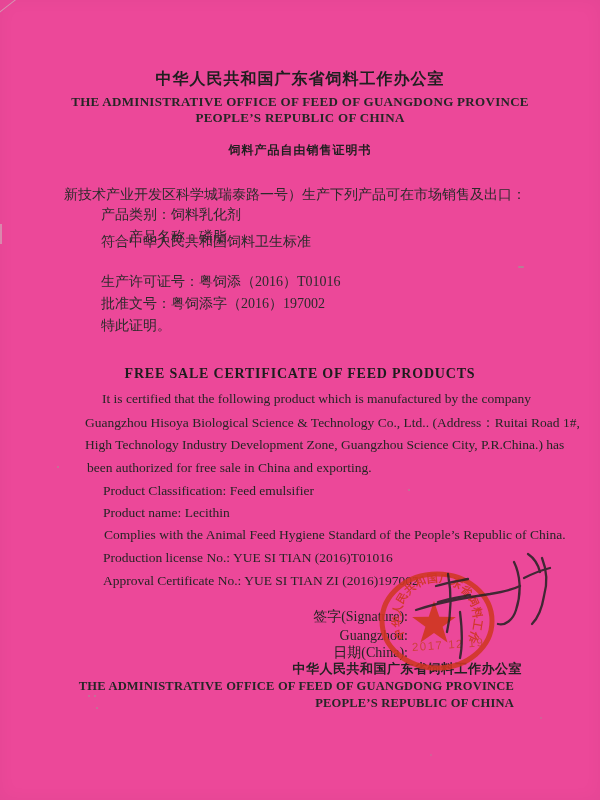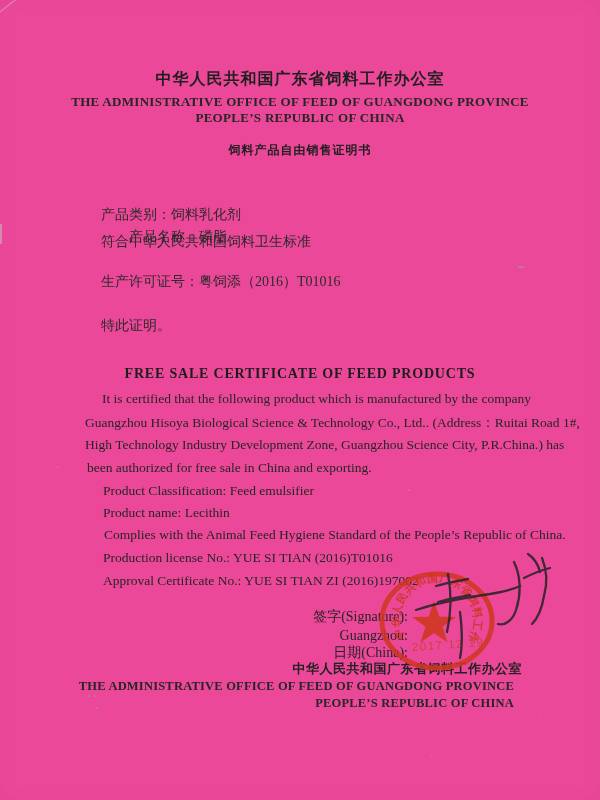--- a/index.html
+++ b/index.html
@@ -59,24 +59,26 @@
 </head>
 <body>
 
 <div id="page">
 
   <div class="line center cn hdr-cn">中华人民共和国广东省饲料工作办公室</div>
   <div class="line center en hdr-en1">THE ADMINISTRATIVE OFFICE OF FEED OF GUANGDONG PROVINCE</div>
   <div class="line center en hdr-en2">PEOPLE’S REPUBLIC OF CHINA</div>
   <div class="line center cn title-cn">饲料产品自由销售证明书</div>
 
+  <div class="line cn cn-body para2">新技术产业开发区科学城瑞泰路一号）生产下列产品可在市场销售及出口：</div>
   <div class="line cn cn-body ci0">产品类别：饲料乳化剂</div>
   <div class="line cn cn-body ci1">产品名称：磷脂</div>
   <div class="line cn cn-body ci2">符合中华人民共和国饲料卫生标准</div>
   <div class="line cn cn-body ci3">生产许可证号：粤饲添（2016）T01016</div>
+  <div class="line cn cn-body ci4">批准文号：粤饲添字（2016）197002</div>
   <div class="line cn cn-body ci5">特此证明。</div>
 
   <div class="line en en-body ep0">It is certified that the following product which is manufactured by the company</div>
   <div class="line center en en-title">FREE SALE CERTIFICATE OF FEED PRODUCTS</div>
   <div class="line en en-body ep1">Guangzhou Hisoya Biological Science &amp; Technology Co., Ltd.. (Address：Ruitai Road 1#,</div>
   <div class="line en en-body ep2">High Technology Industry Development Zone, Guangzhou Science City, P.R.China.) has</div>
   <div class="line en en-body ep3">been authorized for free sale in China and exporting.</div>
   <div class="line en en-body ei0">Product Classification: Feed emulsifier</div>
   <div class="line en en-body ei1">Product name: Lecithin</div>
   <div class="line en en-body ei2">Complies with the Animal Feed Hygiene Standard of the People’s Republic of China.</div>

